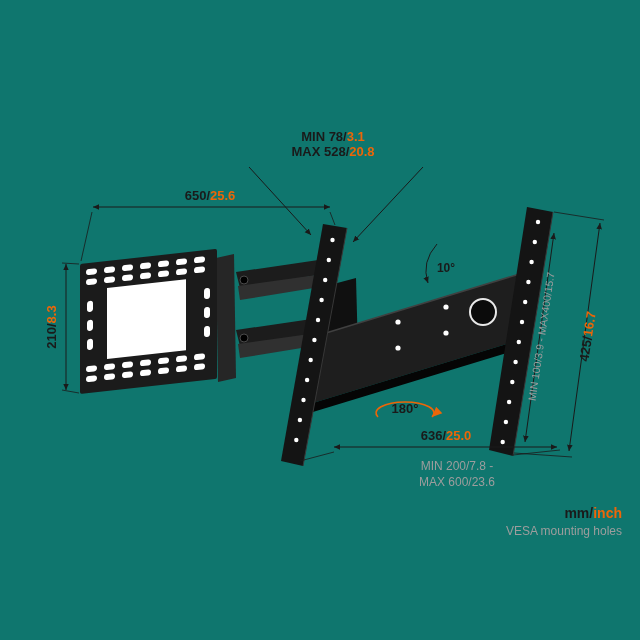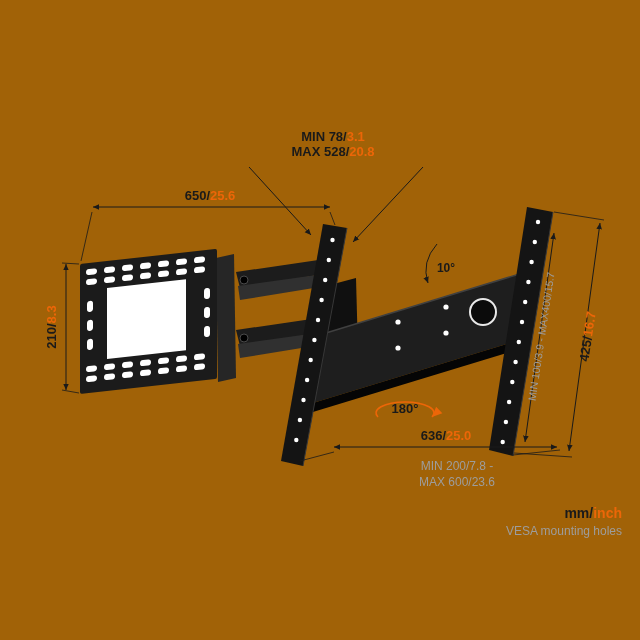--- a/index.html
+++ b/index.html
@@ -1,16 +1,16 @@
 <!DOCTYPE html>
 <html><head>
 <meta charset="utf-8">
 <style>
   html,body{margin:0;padding:0;background:#fff;}
-  .stage{position:relative;width:640px;height:640px;background:#a16207;overflow:hidden;
+  .stage{position:relative;width:640px;height:640px;background:#0f766e;overflow:hidden;
          font-family:"Liberation Sans", sans-serif;}
   svg{position:absolute;left:0;top:0;}
   text{fill:#1a1a1a;}
   .dim{font:700 13px "Liberation Sans", sans-serif;}
   .dim-sm{font:700 12px "Liberation Sans", sans-serif;}
   .units{font:700 14px "Liberation Sans", sans-serif;}
   .note{font:400 12px "Liberation Sans", sans-serif;fill:#9d9d9d;}
   .graytxt{fill:#9d9d9d;}
   .orange{fill:#EC6608;}
   .dline{stroke:#1a1a1a;stroke-width:1;fill:none;}

